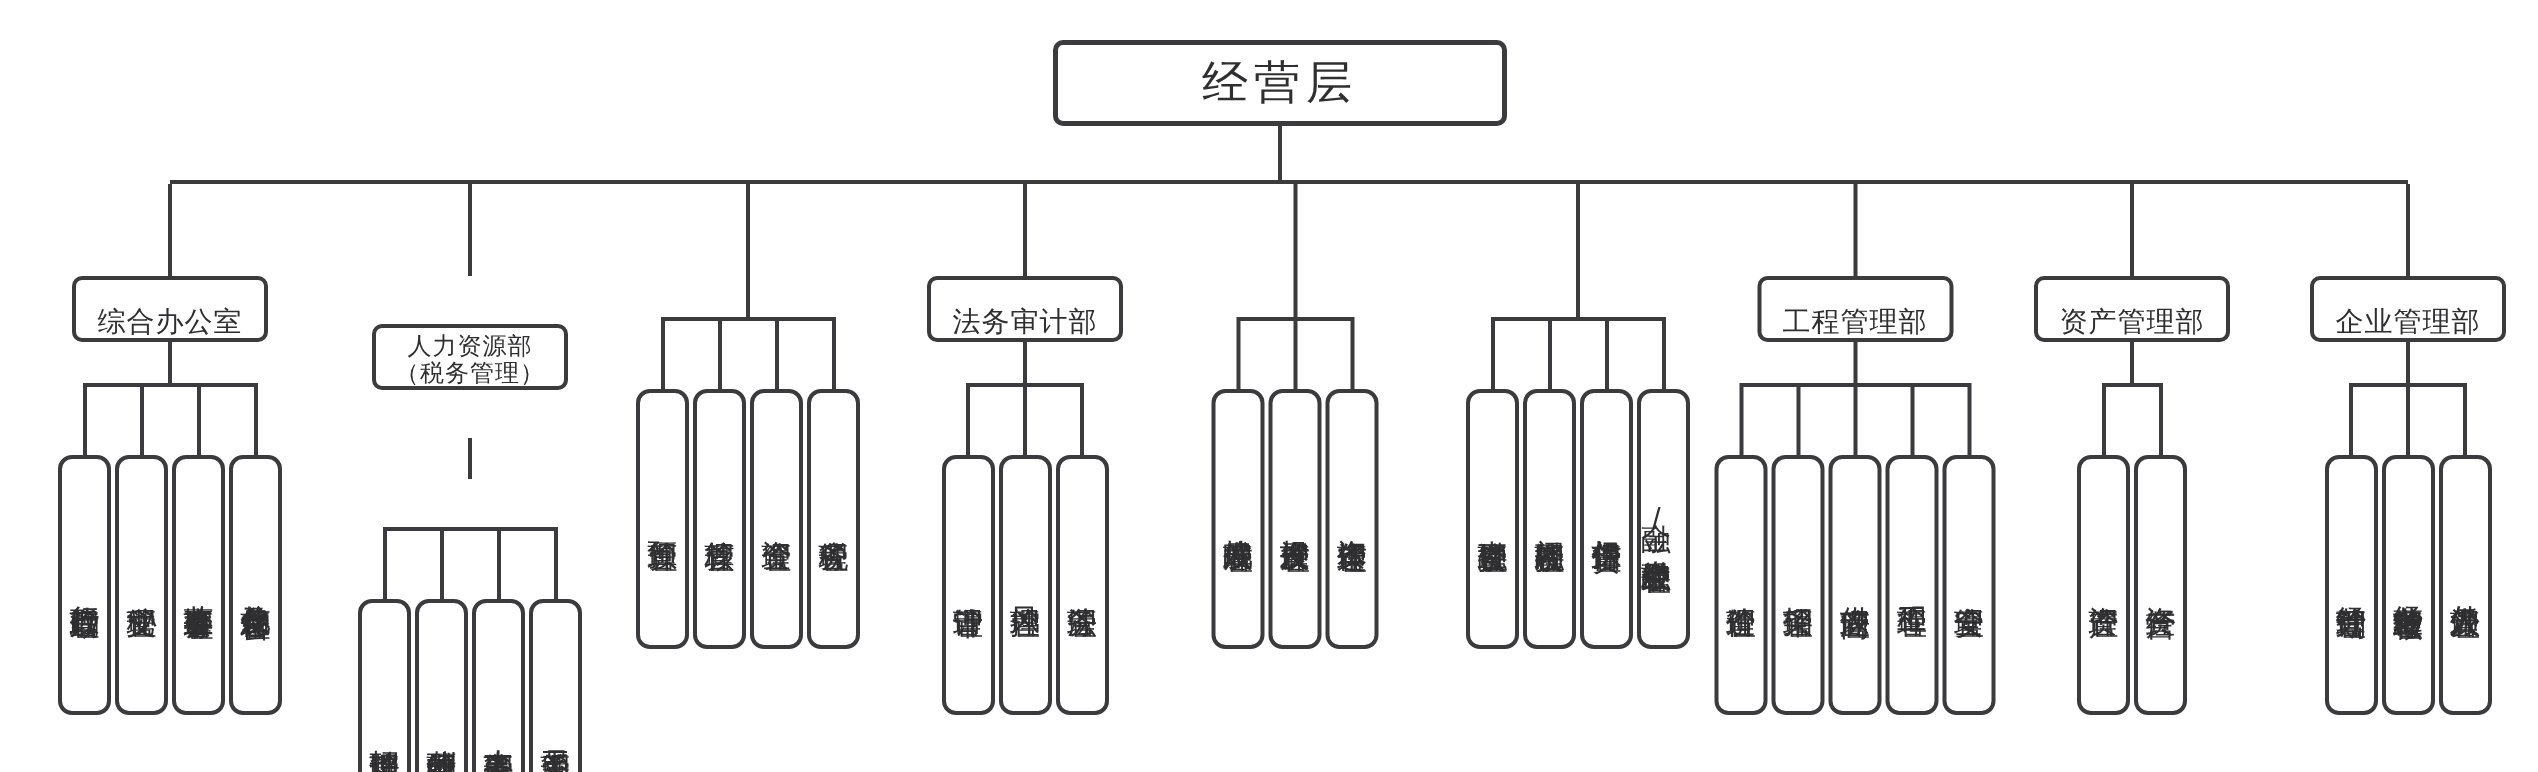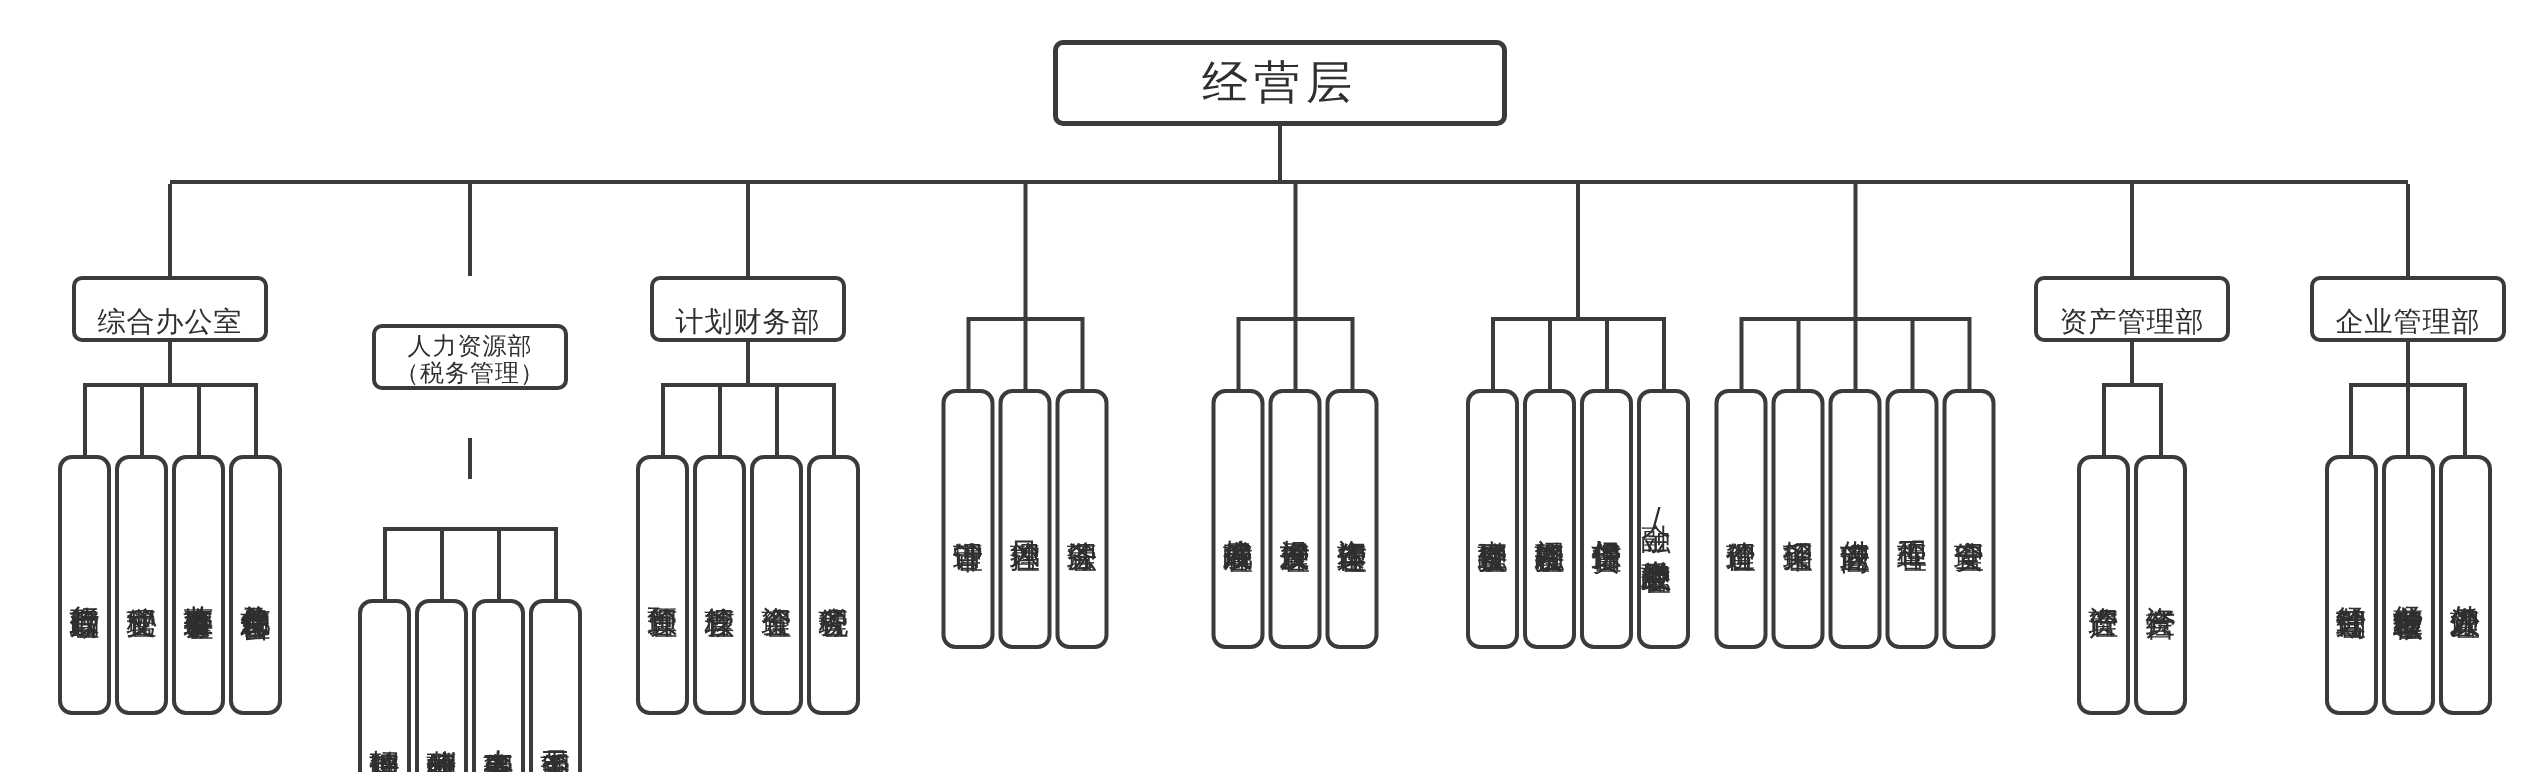--- a/index.html
+++ b/index.html
@@ -186,56 +186,56 @@
               <div class="vline kid-drop"></div>
               <div class="kid-box">
                 <span class="kid-text">员工关系管理</span>
               </div>
             </div>
           </div>
         </div>
       </div>
       <div class="dept-col" style="left: 748px;">
         <div class="vline drop1"></div>
+        <div class="vline stem2"></div>
+        <div class="kids">
+          <div class="kids-bus"></div>
+          <div class="kids-row">
+            <div class="kid">
+              <div class="vline kid-drop"></div>
+              <div class="kid-box">
+                <span class="kid-text">预算管理</span>
+              </div>
+            </div>
+            <div class="kid">
+              <div class="vline kid-drop"></div>
+              <div class="kid-box">
+                <span class="kid-text">核算管理</span>
+              </div>
+            </div>
+            <div class="kid">
+              <div class="vline kid-drop"></div>
+              <div class="kid-box">
+                <span class="kid-text">资金管理</span>
+              </div>
+            </div>
+            <div class="kid">
+              <div class="vline kid-drop"></div>
+              <div class="kid-box">
+                <span class="kid-text">税务管理</span>
+              </div>
+            </div>
+          </div>
+        </div>
+      </div>
+      <div class="dept-col" style="left: 1025px;">
+        <div class="vline drop1"></div>
         <div class="dept-box">
-          <div>计划财务部</div>
-        </div>
-        <div class="vline stem2"></div>
-        <div class="kids">
-          <div class="kids-bus"></div>
-          <div class="kids-row">
-            <div class="kid">
-              <div class="vline kid-drop"></div>
-              <div class="kid-box">
-                <span class="kid-text">预算管理</span>
-              </div>
-            </div>
-            <div class="kid">
-              <div class="vline kid-drop"></div>
-              <div class="kid-box">
-                <span class="kid-text">核算管理</span>
-              </div>
-            </div>
-            <div class="kid">
-              <div class="vline kid-drop"></div>
-              <div class="kid-box">
-                <span class="kid-text">资金管理</span>
-              </div>
-            </div>
-            <div class="kid">
-              <div class="vline kid-drop"></div>
-              <div class="kid-box">
-                <span class="kid-text">税务管理</span>
-              </div>
-            </div>
-          </div>
-        </div>
-      </div>
-      <div class="dept-col" style="left: 1025px;">
-        <div class="vline drop1"></div>
+          <div>法务审计部</div>
+        </div>
         <div class="vline stem2"></div>
         <div class="kids">
           <div class="kids-bus"></div>
           <div class="kids-row">
             <div class="kid">
               <div class="vline kid-drop"></div>
               <div class="kid-box">
                 <span class="kid-text">审计管理</span>
               </div>
             </div>
@@ -309,20 +309,23 @@
               <div class="vline kid-drop"></div>
               <div class="kid-box overflow">
                 <span class="kid-text">金融/类金融股权管理</span>
               </div>
             </div>
           </div>
         </div>
       </div>
       <div class="dept-col" style="left: 1855px;">
         <div class="vline drop1"></div>
+        <div class="dept-box">
+          <div>工程管理部</div>
+        </div>
         <div class="vline stem2"></div>
         <div class="kids">
           <div class="kids-bus"></div>
           <div class="kids-row">
             <div class="kid">
               <div class="vline kid-drop"></div>
               <div class="kid-box">
                 <span class="kid-text">造价管理</span>
               </div>
             </div>

